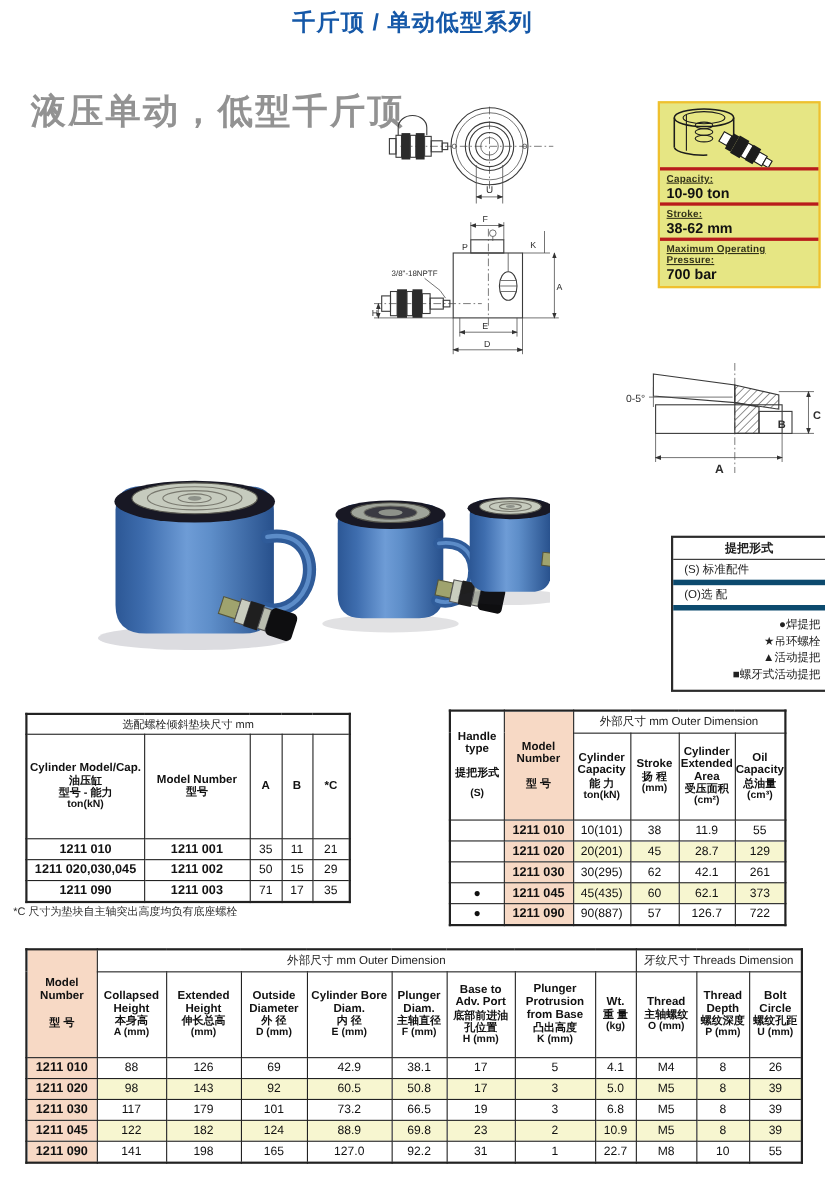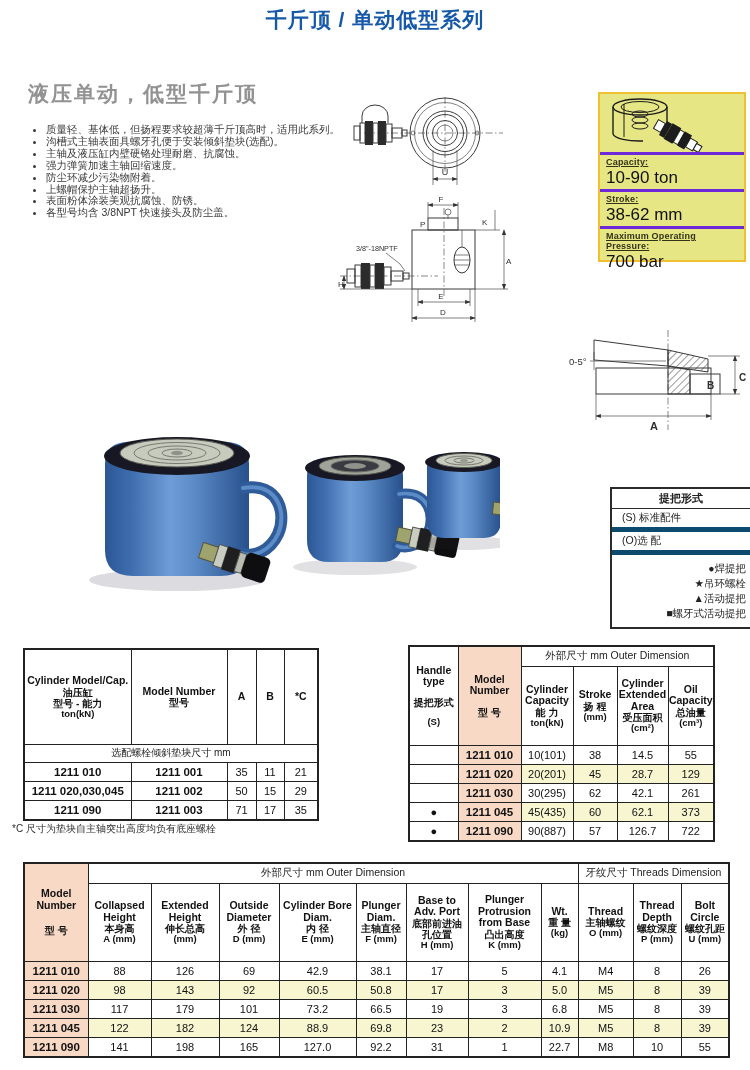--- a/index.html
+++ b/index.html
@@ -2,31 +2,31 @@
 <html><head>
 <meta charset="utf-8">
 <style>
   html,body{margin:0;padding:0;background:#fff;}
   #page{position:relative;width:750px;height:1070px;background:#ffffff;overflow:hidden;
         font-family:"Liberation Sans","DejaVu Sans",sans-serif;color:#222;}
   .abs{position:absolute;}
 
   
   #page-title{top:6px;left:0;width:750px;text-align:center;font-size:21px;font-weight:bold;color:#1558A8;letter-spacing:1px;}
-  #section-heading{top:80px;left:28px;font-size:21px;font-weight:bold;color:#929292;letter-spacing:2px;}
+  #section-heading{top:80px;left:28px;font-size:32px;font-weight:bold;color:#929292;letter-spacing:2px;}
   #features{top:124px;left:30px;width:330px;margin:0;padding:0 0 0 16px;}
   #features li{font-size:10.5px;line-height:11.9px;color:#3a3a3a;list-style:disc;margin:0;}
 
   
   #spec-box{top:92px;left:598px;width:148px;height:170px;box-sizing:border-box;
             background:#E6E684;border:2px solid #EFC02F;}
   .spec-illus{height:58px;}
-  .spec-row{border-top:3px solid #6d28d9;padding:2px 6px 1px 6px;}
+  .spec-row{border-top:3px solid #b91c1c;padding:2px 6px 1px 6px;}
   .spec-label{font-size:9px;font-weight:bold;color:#33331a;text-decoration:underline;letter-spacing:.2px;}
-  .spec-value{font-size:17px;font-weight:normal;color:#111;margin-top:1px;}
+  .spec-value{font-size:13px;font-weight:bold;color:#111;margin-top:1px;}
 
   
   svg text{font-family:"Liberation Sans","DejaVu Sans",sans-serif;fill:#2e2e2e;}
   .dline{stroke:#3a3a3a;stroke-width:1;fill:none;}
   .thin{stroke:#4a4a4a;stroke-width:.7;fill:none;}
   .cl{stroke:#555;stroke-width:.7;fill:none;stroke-dasharray:7 2.5 1.5 2.5;}
 
   
   #handle-box{top:487px;left:610px;width:138px;border:2px solid #2b2b2b;background:#fff;}
   #handle-box .hb-title{border-bottom:1px solid #2b2b2b;text-align:center;font-weight:bold;font-size:11px;padding:2px 0;}
@@ -62,30 +62,20 @@
   .tl{text-align:left;padding-left:5px;}
 </style>
 </head>
 <body>
 
 <div id="page">
 
   <div class="abs" id="page-title">千斤顶 / 单动低型系列</div>
   <div class="abs" id="section-heading">液压单动，低型千斤顶</div>
 
-  <ul class="abs" id="features">
-    <li>质量轻、基体低，但扬程要求较超薄千斤顶高时，适用此系列。</li>
-    <li>沟槽式主轴表面具螺牙孔便于安装倾斜垫块(选配)。</li>
-    <li>主轴及液压缸内壁硬铬处理耐磨、抗腐蚀。</li>
-    <li>强力弹簧加速主轴回缩速度。</li>
-    <li>防尘环减少污染物附着。</li>
-    <li>上螺帽保护主轴超扬升。</li>
-    <li>表面粉体涂装美观抗腐蚀、防锈。</li>
-    <li>各型号均含 3/8NPT 快速接头及防尘盖。</li>
-  </ul>
 
   <svg class="abs" style="top:95px;left:340px;" width="170" height="100" viewBox="0 0 170 100">
     <defs>
       <marker id="tvA" markerWidth="8" markerHeight="8" refX="7" refY="4" orient="auto-start-reverse">
         <path d="M0,1 L8,4 L0,7 Z" fill="#333"></path>
       </marker>
     </defs>
     <line class="cl" x1="24" y1="38" x2="163" y2="38"></line>
     <line class="cl" x1="105" y1="2" x2="105" y2="78"></line>
     <circle class="dline" cx="105" cy="38" r="35"></circle>
@@ -325,21 +315,24 @@
 
   <table class="abs dtab" id="block-table">
     <colgroup>
         <col style="width:107px">
         <col style="width:96px">
         <col style="width:29px">
         <col style="width:28px">
         <col style="width:34px">
       </colgroup>
     <tbody>
-        <tr style="height:95px;">
+        <tr>
+          <th colspan="5" style="height:17px;font-size:10px;font-weight:normal;">选配螺栓倾斜垫块尺寸 mm</th>
+        </tr>
+    <tr style="height:95px;">
       <th>
         <div class="hcell">
               <span class="hen">Cylinder Model/Cap.</span>
           <span class="hzh"><span>油压缸</span><br><span>型号 - 能力</span></span>
           <span class="hun">ton(kN)</span>
             </div>
       </th>
       <th>
         <div class="hcell">
               <span class="hen">Model Number</span>
@@ -362,23 +355,20 @@
             </div>
           </th>
       <th>
             <div class="hcell">
               <span></span>
               <span></span>
               <span class="hen">*C</span>
             </div>
           </th>
     </tr>
-    <tr>
-          <th colspan="5" style="height:17px;font-size:10px;font-weight:normal;">选配螺栓倾斜垫块尺寸 mm</th>
-        </tr>
     <tr>
       <td class="mod tl">1211 010</td>
       <td class="mod">1211 001</td>
       <td>35</td>
       <td>11</td>
       <td>21</td>
     </tr>
     <tr>
       <td class="mod tl">1211 020,030,045</td>
       <td class="mod">1211 002</td>
@@ -451,21 +441,21 @@
               <span class="hzh">总油量</span>
               <span class="hun">(cm³)</span>
             </div>
           </th>
     </tr>
     <tr>
       <td></td>
       <td class="pink mod">1211 010</td>
       <td>10(101)</td>
       <td>38</td>
-      <td>14.5</td>
+      <td>11.9</td>
       <td>55</td>
     </tr>
     <tr>
       <td></td>
       <td class="pink mod">1211 020</td>
       <td class="yel">20(201)</td>
       <td class="yel">45</td>
       <td class="yel">28.7</td>
       <td class="yel">129</td>
     </tr>

